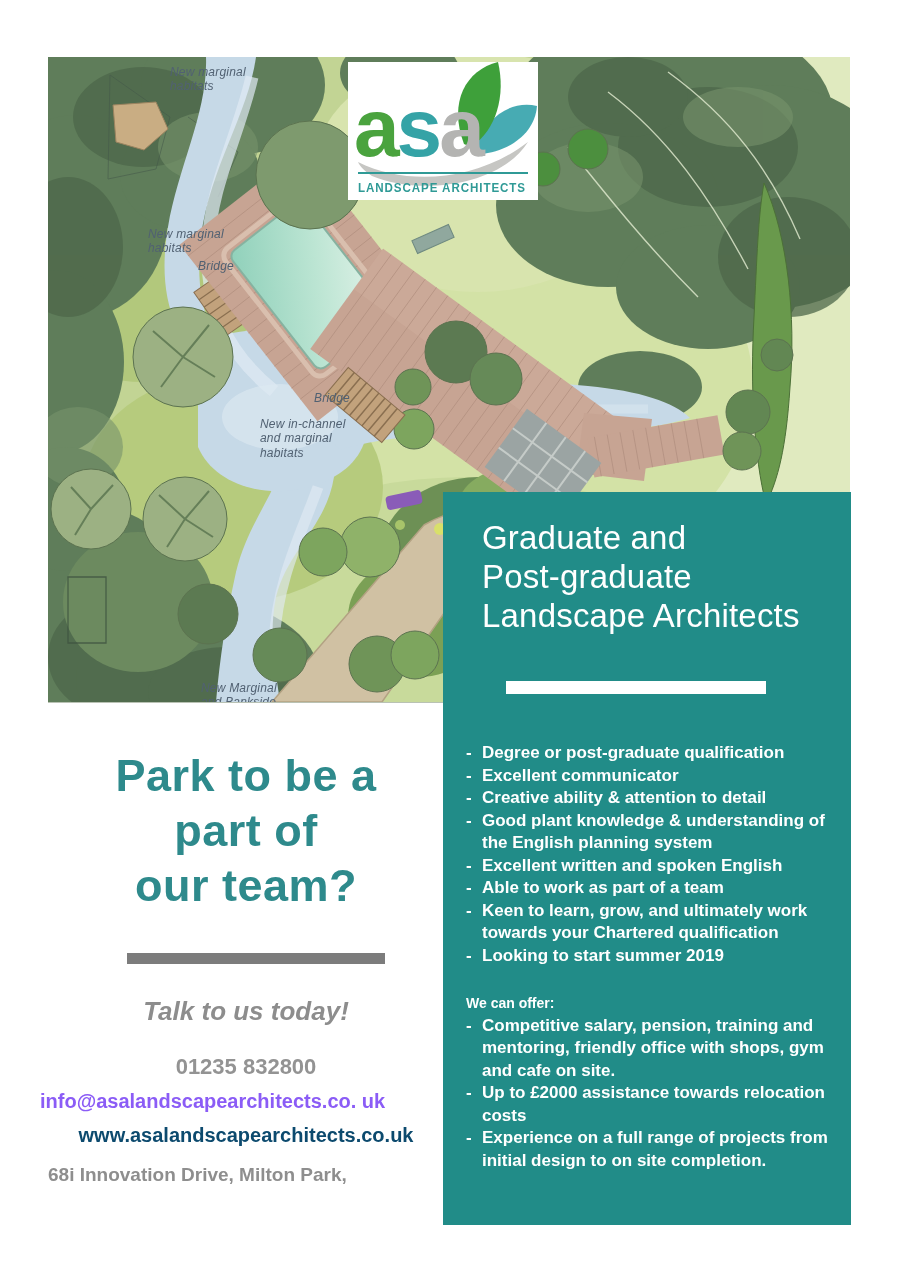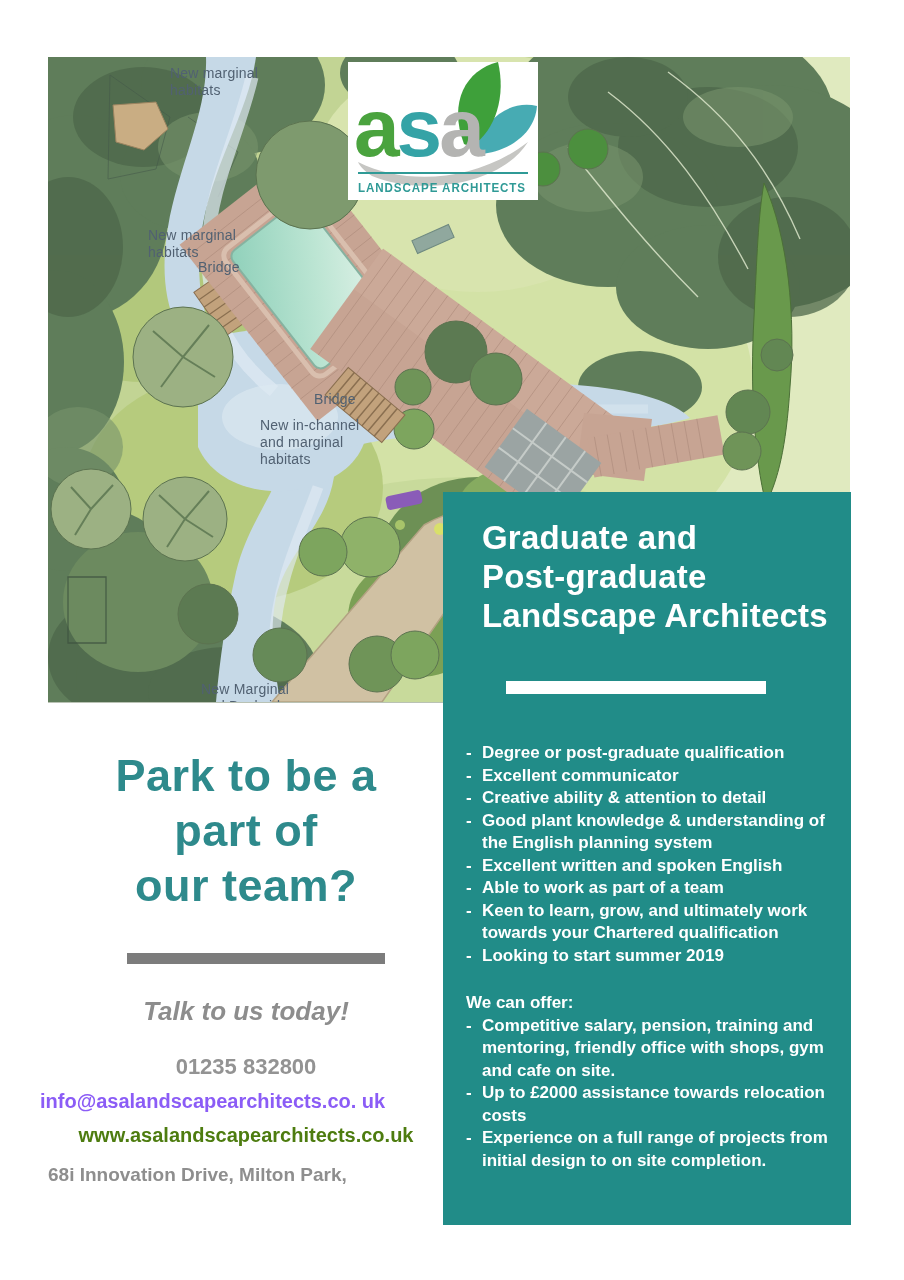--- a/index.html
+++ b/index.html
@@ -7,55 +7,55 @@
     position:relative; width:904px; height:1280px; overflow:hidden;
     background:#ffffff; font-family:"Liberation Sans", sans-serif;
   }
   
   .plan {
     position:absolute; left:48px; top:57px; width:802px; height:645px;
     overflow:hidden; border-bottom:1px solid #b9c2b4;
   }
   .plan svg.plan-art { position:absolute; inset:0; width:100%; height:100%; }
   .plan-label {
-    position:absolute; font-size:14px; line-height:1.2; color:#516172;
-    white-space:pre-line; letter-spacing:.2px;
+    position:absolute; font-size:12px; line-height:1.2; color:#516172;
+    white-space:pre-line; letter-spacing:.2px;font-style:italic;
   }
   
   .logo-box {
     position:absolute; left:300px; top:5px; width:190px; height:138px;
     background:#ffffff;
   }
   .logo-box svg { position:absolute; inset:0; width:100%; height:100%; overflow:hidden; }
   
   .teal-panel {
     position:absolute; left:443px; top:492px; width:408px; height:733px;
     background:#218c88; color:#ffffff;
   }
-  .panel-title { position:absolute; left:39px; top:26px; font-weight:bold; font-size:33px; line-height:39px; letter-spacing:.2px; }
+  .panel-title { position:absolute; left:39px; top:26px; font-weight:normal; font-size:33px; line-height:39px; letter-spacing:.2px; }
   .white-bar { position:absolute; left:63px; top:189px; width:260px; height:13px; background:#ffffff; }
   .panel-body { position:absolute; left:23px; right:22px; top:250px; }
   .blist { list-style:none; margin:0; padding:0; }
   .blist li { display:flex; font-size:17px; line-height:22.5px; font-weight:bold; }
   .blist .dash { width:16px; flex:none; }
   .blist .itxt { flex:1; }
-  .offer-head { margin-top:25px; font-size:17px; line-height:22.5px; font-weight:bold; }
+  .offer-head { margin-top:25px; font-size:14px; line-height:22.5px; font-weight:bold; }
   
   .headline {
     position:absolute; left:48px; top:748px; width:396px; text-align:center;
     color:#2e8a8c; font-size:45px; line-height:55px; font-weight:bold; letter-spacing:.5px;
   }
   .gray-bar { position:absolute; left:127px; top:953px; width:258px; height:11px; background:#7c7c7c; }
   .cta {
     position:absolute; left:48px; top:996px; width:396px; text-align:center;
     color:#8d8d8d; font-size:26px; font-weight:bold; font-style:italic;
   }
   .phone { position:absolute; left:48px; top:1054px; width:396px; text-align:center; color:#939393; font-size:22px; font-weight:bold; }
   .email { position:absolute; left:40px; top:1090px; width:396px; color:#8b5cf6; font-size:20px; font-weight:bold; }
-  .web   { position:absolute; left:48px; top:1124px; width:396px; text-align:center; color:#4d7c0f; font-size:20px; font-weight:bold; }
+  .web   { position:absolute; left:48px; top:1124px; width:396px; text-align:center; color:#0c4a6e; font-size:20px; font-weight:bold; }
   .address {
     position:absolute; left:48px; top:1162px; width:396px; text-align:left;
     color:#8e8e8e; font-size:19px; line-height:25px; font-weight:bold;
   }
 </style>
 </head>
 <body>
 
 <div class="page">
 

